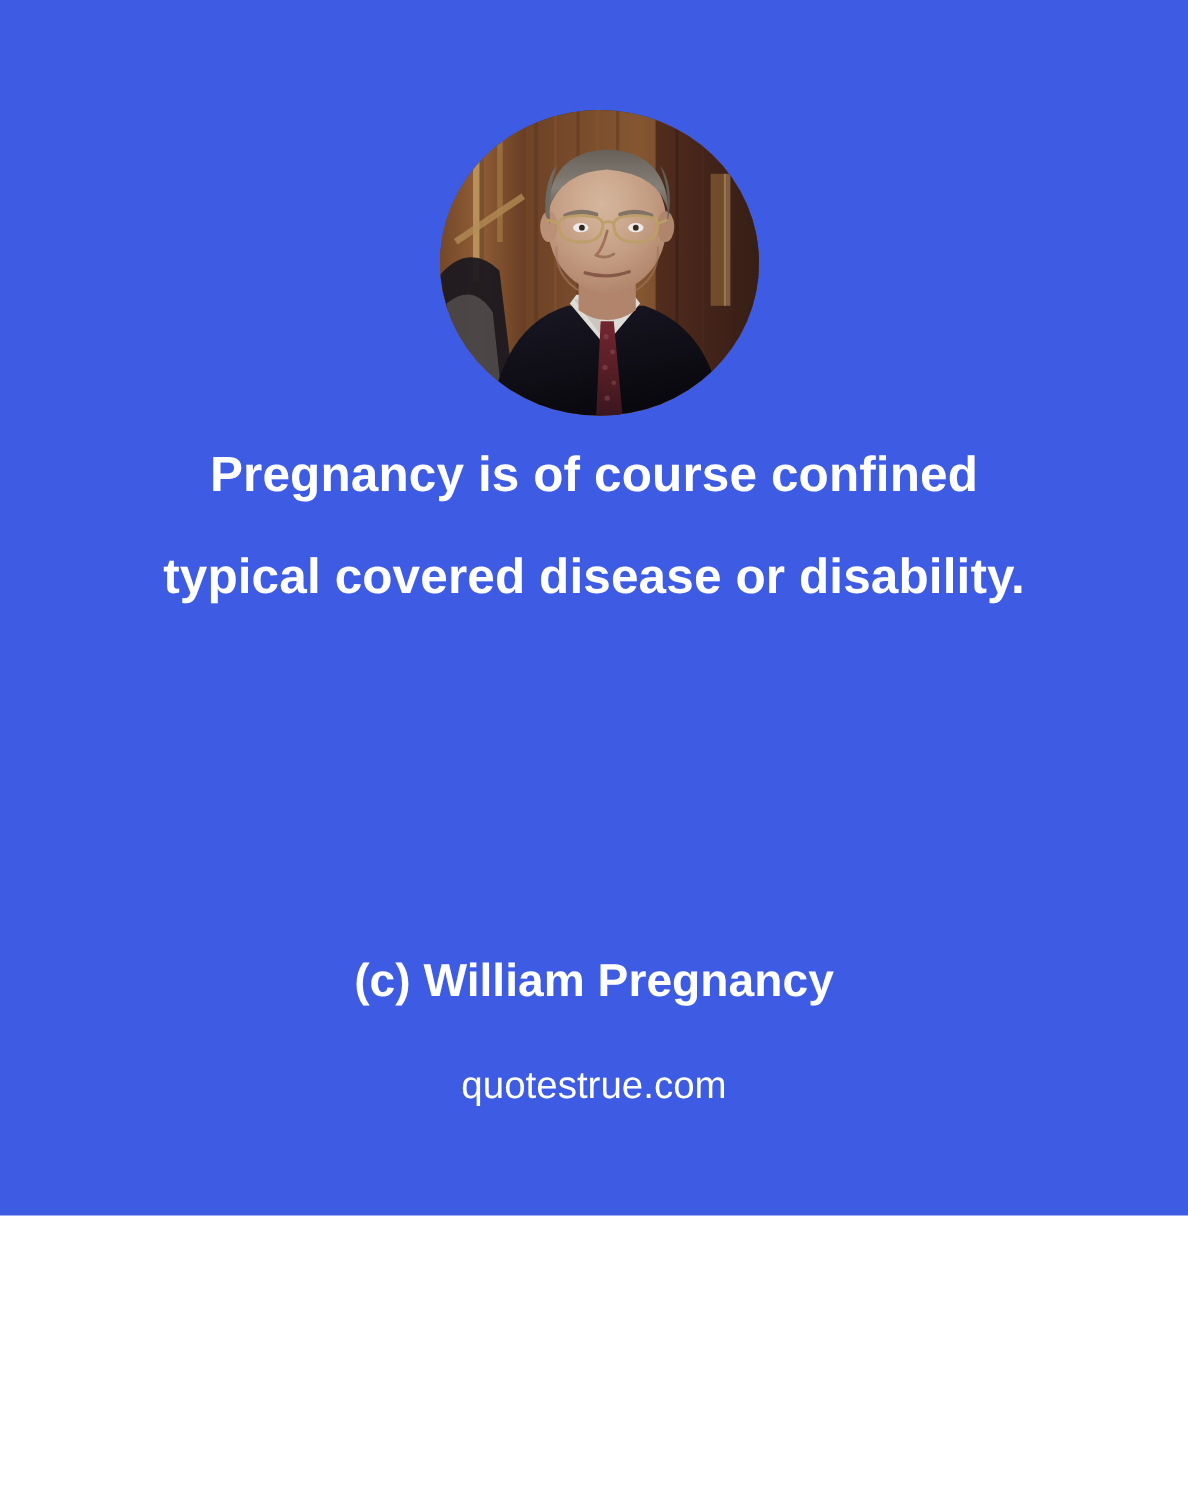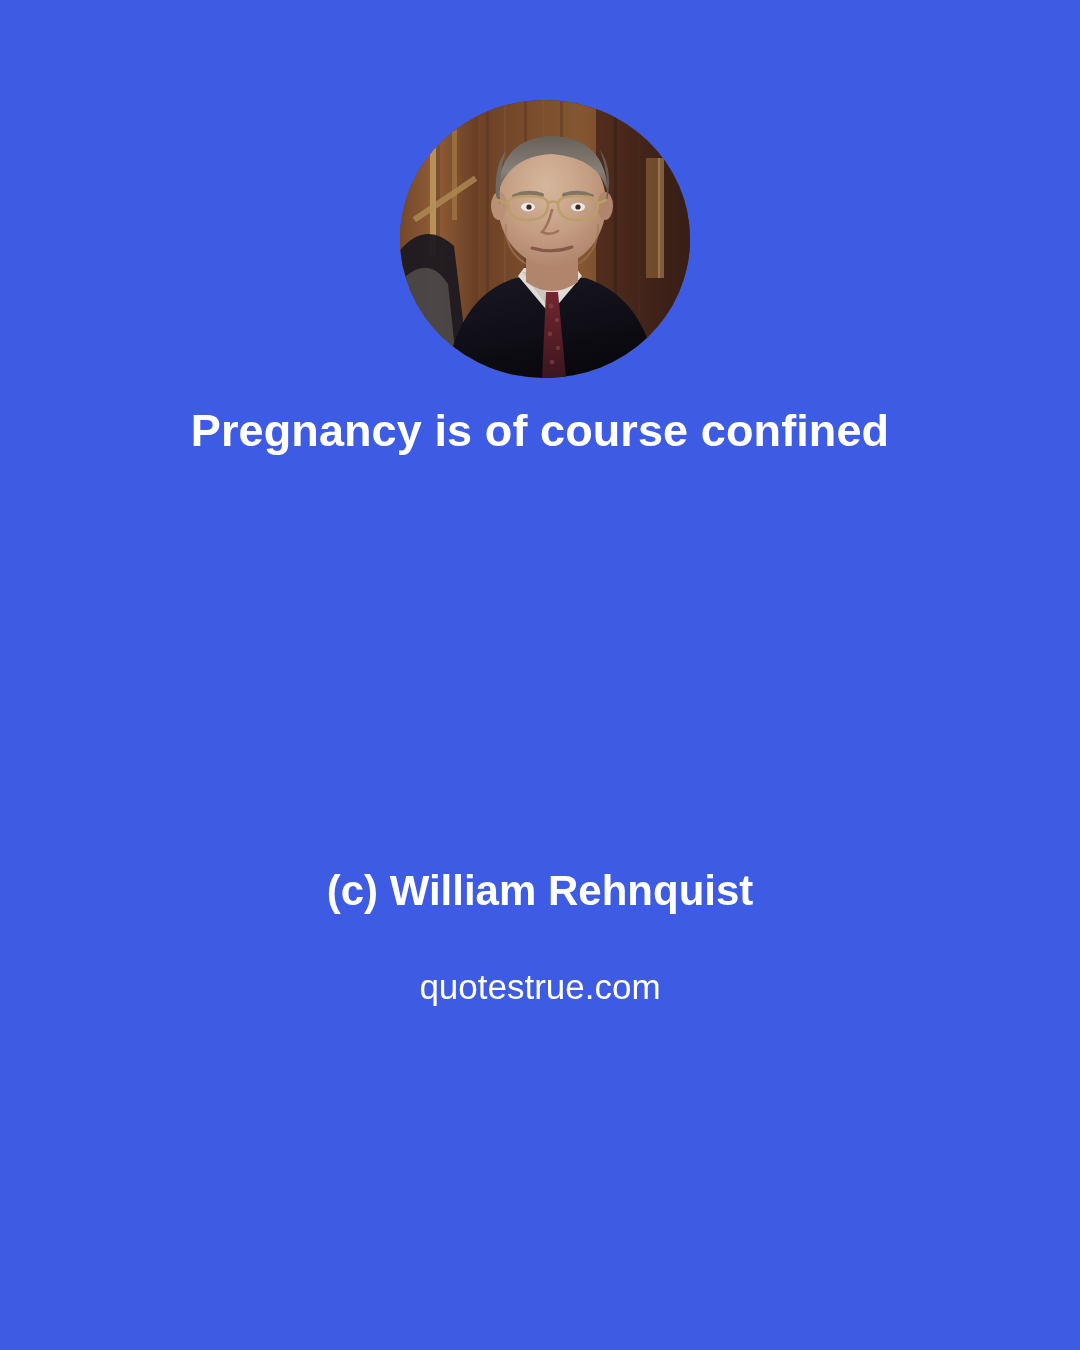--- a/index.html
+++ b/index.html
@@ -10,21 +10,21 @@
   body {
     width: 1080px;
     height: 1350px;
     overflow: hidden;
     font-family: "Liberation Sans", sans-serif;
   }
 
   .quote-card {
     position: relative;
     width: 1080px;
-    height: 1350px;
+    height: 1105px;
     background: #3E5BE3;
     box-sizing: border-box;
   }
 
   
   .portrait-wrap {
     position: absolute;
     left: 400px;
     top: 100px;
     width: 290px;
@@ -208,19 +208,20 @@
 
       <path d="M106 124 Q104 150 126 164" stroke="#B2846A" stroke-width="2" fill="none" opacity="0.6"></path>
       <path d="M198 124 Q200 150 178 164" stroke="#A87B60" stroke-width="2" fill="none" opacity="0.6"></path>
 
       <rect x="0" y="0" width="290" height="278" fill="#000000" opacity="0.06"></rect>
     </svg>
   </div>
 
   <div class="quote-block">
     <span class="quote-line">Pregnancy is of course confined</span>
+    <span class="quote-line">typical covered disease or disability.</span>
   </div>
 
-  <div class="attribution">(c) William Rehnquist</div>
+  <div class="attribution">(c) William Pregnancy</div>
 
   <div class="site">quotestrue.com</div>
 
 </div>
 
 </body></html>

